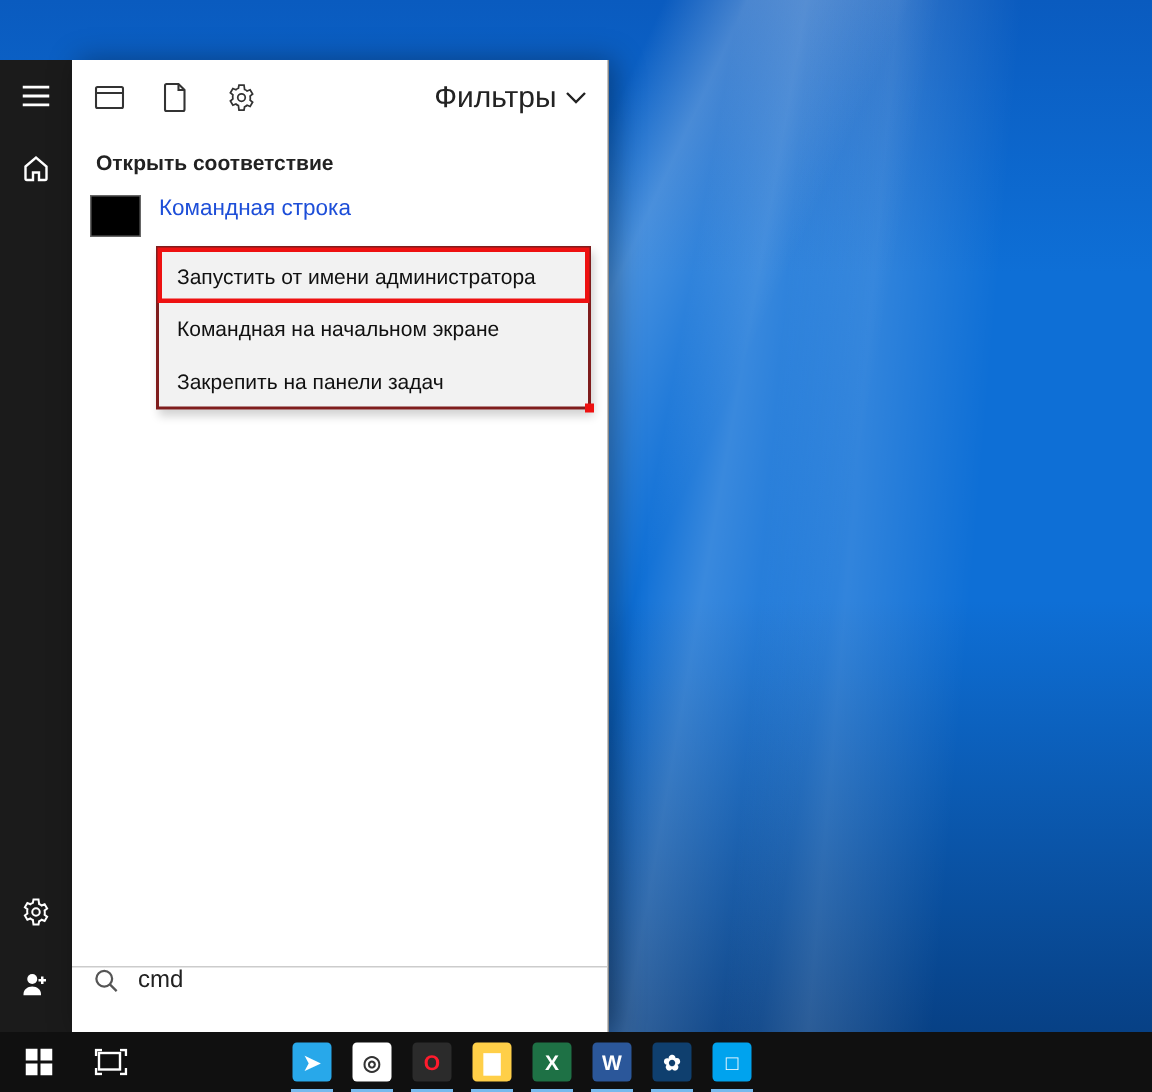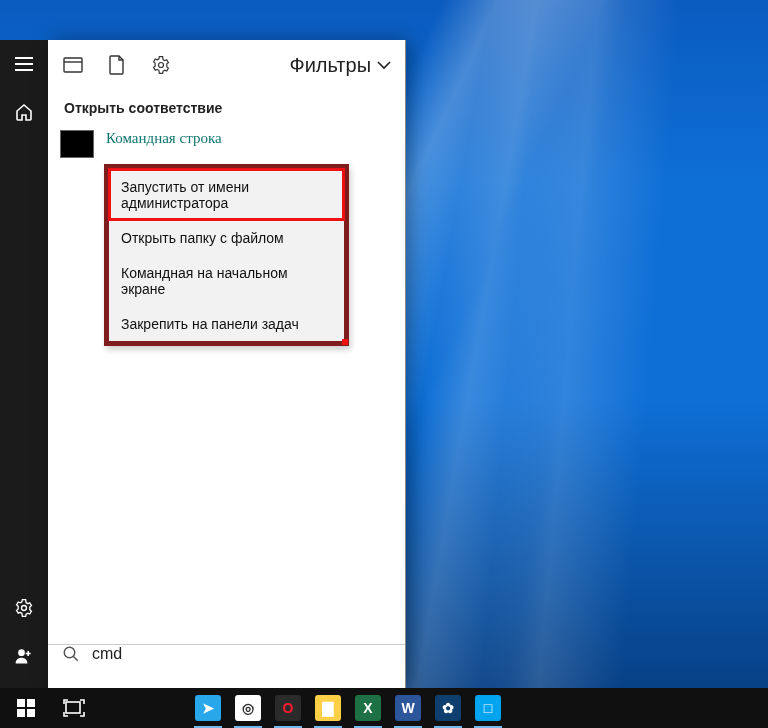--- a/index.html
+++ b/index.html
@@ -57,24 +57,24 @@
   .panel-header .hdr-icon { width:22px; height:22px; display:flex; align-items:center; justify-content:center; color:#333;}
   .panel-header .flex { flex:1; }
   .filters { display:flex; align-items:center; gap:6px; font-size:20px; color:#222; }
 
   .section-label { font-size:14px; font-weight:600; color:#222; padding:10px 16px 12px; }
 
   .result-row { display:flex; align-items:flex-start; padding:0 12px; }
   .result-thumb {
     width:34px; height:28px; background:#000; border:1px solid #666; margin-right:12px; margin-top:2px;
   }
-  .result-title { font-size:15px; color:#0f766e; padding-top:2px;font-family:Liberation Serif, serif; }
+  .result-title { font-size:15px; color:#1d4ed8; padding-top:2px; }
 
   .context-menu {
-    margin:6px 0 0 56px; width:245px; background:#f2f2f2; border:5px solid #7f1d1d;
+    margin:6px 0 0 56px; width:290px; background:#f2f2f2; border:2px solid #7f1d1d;
     box-shadow: 2px 4px 6px rgba(0,0,0,0.18);
   }
   .context-menu .cm-item {
     padding:9px 12px; font-size:14px; color:#111; border-top:1px solid rgba(0,0,0,0);
   }
   .context-menu .cm-item.highlight {
     outline:3px solid #e11; outline-offset:-2px; background:#f2f2f2;
   }
   .cm-corner { position:relative; }
   .cm-corner::after{
@@ -156,21 +156,20 @@
 
   <div class="section-label">Открыть соответствие</div>
 
   <div class="result-row">
     <div class="result-thumb"></div>
     <div class="result-title">Командная строка</div>
   </div>
 
   <div class="context-menu cm-corner">
     <div class="cm-item highlight">Запустить от имени администратора</div>
-    <div class="cm-item">Открыть папку с файлом</div>
     <div class="cm-item">Командная на начальном экране</div>
     <div class="cm-item">Закрепить на панели задач</div>
   </div>
 
   <div style="flex:1"></div>
 
   <div class="search-box">
     <span>
       <svg width="18" height="18" viewBox="0 0 24 24" fill="none" stroke="#555" stroke-width="2">
           <circle cx="10" cy="10" r="7"></circle>

